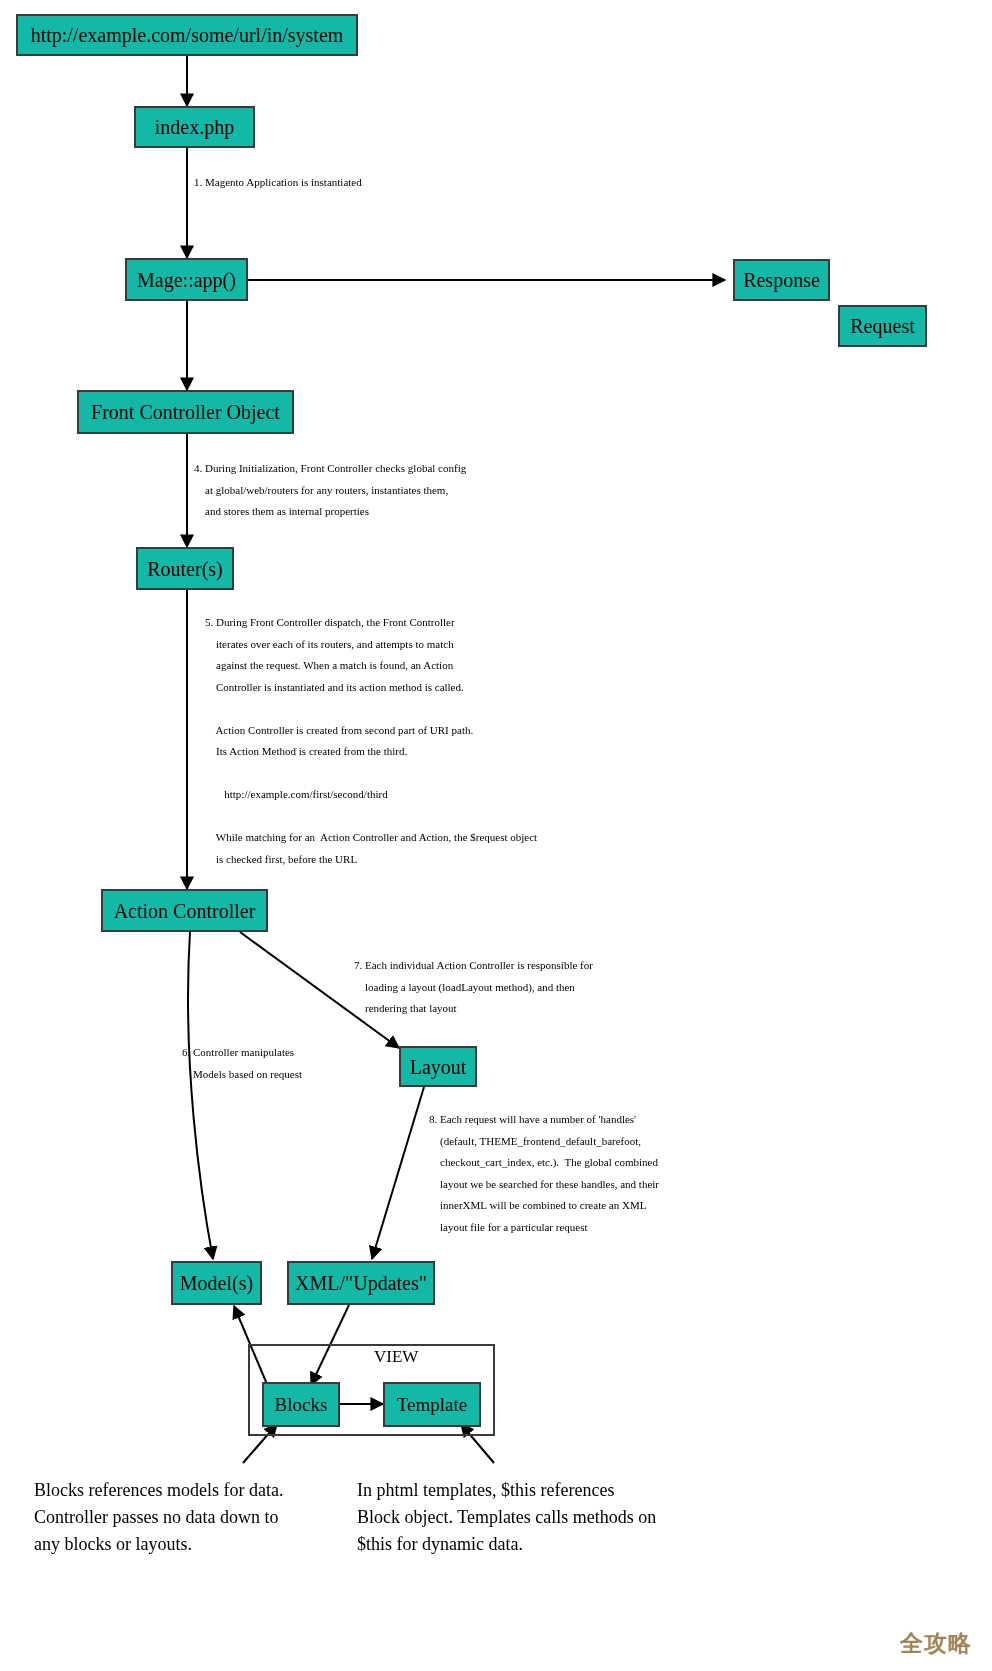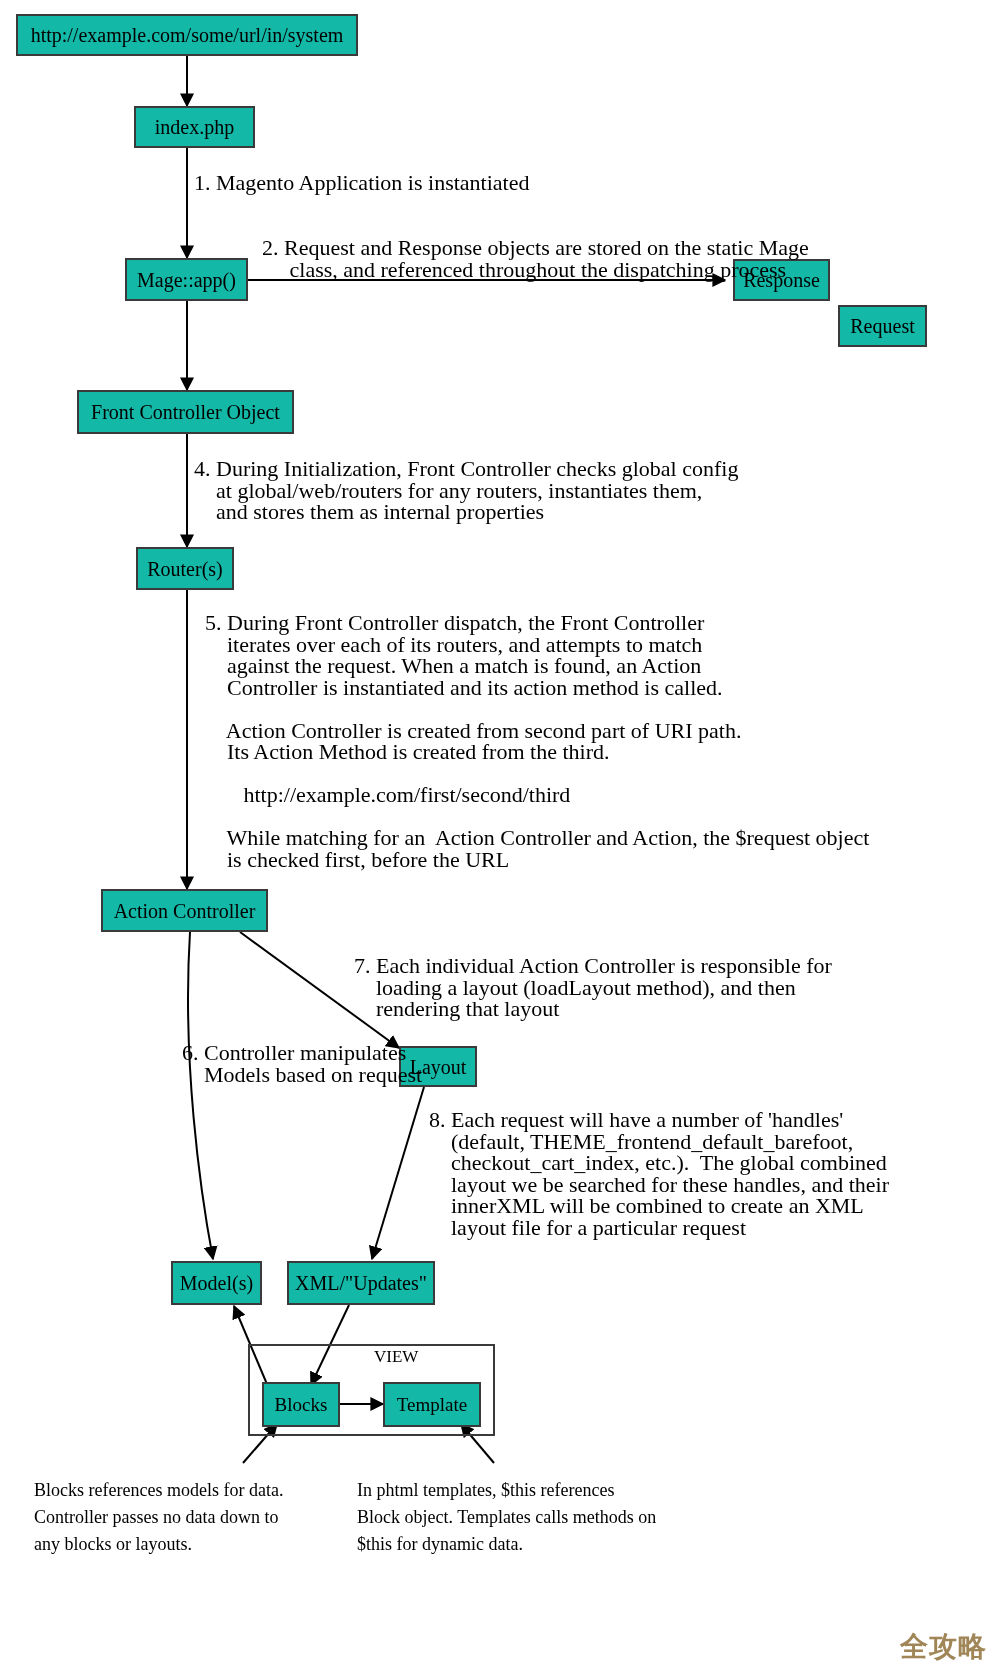--- a/index.html
+++ b/index.html
@@ -36,21 +36,21 @@
   }
   .grp{
     position:absolute;
     border:2px solid #3a3a3a;
     background:transparent;
     box-sizing:border-box;
     z-index:2;
   }
   .note{
     position:absolute;
-    font-size:22px;
+    font-size:11px;
     line-height:21.5px;
     white-space:pre;
     z-index:4;
   }
   .caption{
     position:absolute;
     font-size:18px;
     line-height:27px;
     white-space:pre;
     z-index:4;
@@ -58,21 +58,21 @@
   .viewlabel{
     position:absolute;
     font-size:17px;
     z-index:4;
     white-space:nowrap;
   }
   .watermark{
     position:absolute;
     font-family:"DejaVu Sans","Liberation Sans",sans-serif;
     font-weight:bold;
-    font-size:28px;
+    font-size:23px;
     letter-spacing:1px;
     color:#a08557;
     z-index:5;
     white-space:nowrap;
   }
 </style>
 </head>
 <body>
 
 <div id="canvas">
@@ -165,22 +165,20 @@
   <div class="node" style="left:262px;top:1382px;width:78px;height:45px;font-size:19px;">
     <span>Blocks</span>
   </div>
 
   <div class="node" style="left:383px;top:1382px;width:98px;height:45px;font-size:19px;">
     <span>Template</span>
   </div>
 
   <div class="note" style="left:194px;top:172px;">1. Magento Application is instantiated</div>
 
-  <div class="note" style="left:262px;top:237px;">2. Request and Response objects are stored on the static Mage
-     class, and referenced throughout the dispatching process</div>
 
 
   <div class="note" style="left:194px;top:458px;">4. During Initialization, Front Controller checks global config
     at global/web/routers for any routers, instantiates them,
     and stores them as internal properties</div>
 
   <div class="note" style="left:205px;top:612px;">5. During Front Controller dispatch, the Front Controller
     iterates over each of its routers, and attempts to match
     against the request. When a match is found, an Action
     Controller is instantiated and its action method is called.

